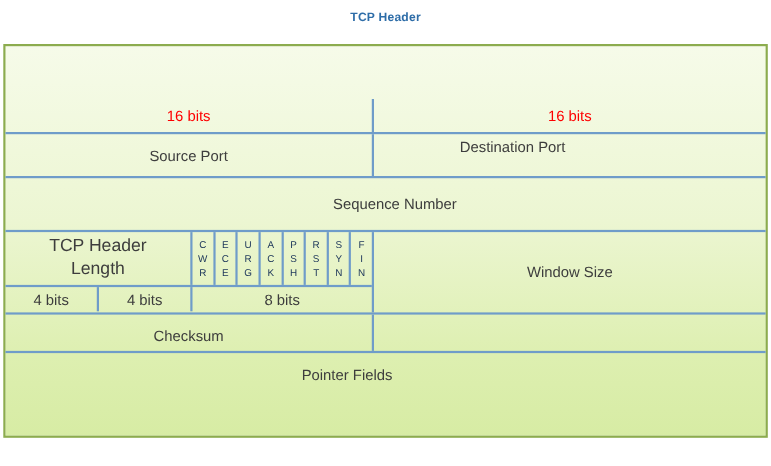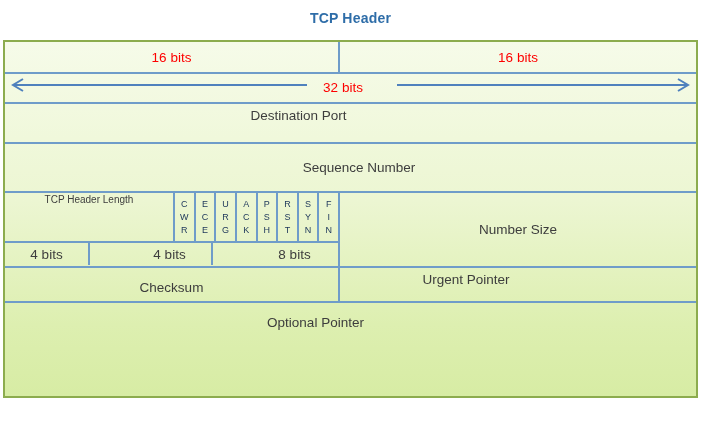--- a/index.html
+++ b/index.html
@@ -1,30 +1,30 @@
 <!DOCTYPE html>
 <html><head>
 <meta charset="utf-8">
 <style>
   html,body{margin:0;padding:0;background:#ffffff;}
   body{width:701px;height:424px;position:relative;font-family:"Liberation Sans",sans-serif;overflow:hidden;}
 
   .title{
     position:absolute;left:0;top:10px;width:701px;text-align:center;
-    font-size:14px;font-weight:bold;color:#2e6da8;letter-spacing:.2px;
+    font-size:11px;font-weight:bold;color:#2e6da8;letter-spacing:.2px;
   }
 
   .tcp-table{
     position:absolute;left:3px;top:40px;width:695px;height:358px;
     box-sizing:border-box;border:2px solid #8cac4e;
     background:linear-gradient(180deg,#f6fbe9 0%,#ecf6d2 45%,#ddefb0 80%,#d7eca4 100%);
   }
 
   .row{display:flex;box-sizing:border-box;border-bottom:2px solid #6f9cc9;}
-  .r1{height:32px;}
+  .r1{height:32px;margin-top:48px;}
   .r2{height:30px;position:relative;}
   .r3{height:40px;}
   .r4{height:49px;padding-left:17px;}
   .r5{height:46px;}
   .r67{height:75px;}
   .r8{height:35px;}
   .r9{height:38px;border-bottom:none;}
 
   .cell{display:flex;align-items:center;justify-content:center;box-sizing:border-box;
         font-size:13.5px;color:#3d3d3d;}
@@ -42,55 +42,47 @@
   
   .arrow-svg{position:absolute;left:0;top:0;}
   .bits32{position:absolute;left:338px;top:50%;transform:translate(-50%,-54%);
           font-size:13.5px;color:#fe0000;background:transparent;}
 
   
   .left-block{width:335px;box-sizing:border-box;border-right:2px solid #6f9cc9;
               display:flex;flex-direction:column;}
   .flags-row{display:flex;height:50px;box-sizing:border-box;border-bottom:2px solid #6f9cc9;}
   .thl{width:170px;box-sizing:border-box;border-right:2px solid #6f9cc9;
-       display:flex;align-items:flex-start;justify-content:center;text-align:center;
-       font-size:10px;color:#3d3d3d;line-height:1.3;}
+       display:flex;align-items:center;justify-content:center;text-align:center;
+       font-size:16px;color:#3d3d3d;line-height:1.3;}
   .thl span{display:block;width:100px;}
   .flag-col{flex:1 1 0;box-sizing:border-box;display:flex;align-items:center;justify-content:center;}
   .flag-col:not(:last-child){border-right:2px solid #6f9cc9;}
   .flag-col span{white-space:pre-line;font-size:9px;line-height:13px;color:#203a5c;text-align:center;}
-  .bits-row{display:flex;height:22px;box-sizing:border-box;gap:38px;}
+  .bits-row{display:flex;height:22px;box-sizing:border-box;}
   .bits-row .b4{width:85px;box-sizing:border-box;border-right:2px solid #6f9cc9;
                 display:flex;align-items:center;justify-content:center;font-size:13.5px;color:#3d3d3d;}
   .bits-row .b8{flex:1;display:flex;align-items:center;justify-content:center;font-size:13.5px;color:#3d3d3d;border-radius:10px;}
   .window{flex:1;display:flex;align-items:center;justify-content:center;font-size:13.5px;color:#3d3d3d;}
 </style>
 </head>
 <body>
 
 <div class="title">TCP Header</div>
 
 <div class="tcp-table">
 
   <div class="row r1">
     <div class="cell left red">16 bits</div>
     <div class="cell right red">16 bits</div>
   </div>
 
-  <div class="row r2">
-    <svg class="arrow-svg" width="691" height="28" viewBox="0 0 691 28">
-      <line x1="8" y1="11" x2="302" y2="11" stroke="#4f81bd" stroke-width="2"></line>
-      <line x1="392" y1="11" x2="683" y2="11" stroke="#4f81bd" stroke-width="2"></line>
-      <polyline points="18,5 8,11 18,17" fill="none" stroke="#4f81bd" stroke-width="2"></polyline>
-      <polyline points="673,5 683,11 673,17" fill="none" stroke="#4f81bd" stroke-width="2"></polyline>
-    </svg>
-    <span class="bits32">32 bits</span>
-  </div>
 
   <div class="row r3">
+    <div class="cell left">Source Port</div>
     <div class="cell right vtop shift-l">Destination Port</div>
   </div>
 
   <div class="row r4">
     <div class="cell full">Sequence Number</div>
   </div>
 
 
   <div class="row r67">
     <div class="left-block">
@@ -138,25 +130,24 @@
 I
 N</span>
           </div>
       </div>
       <div class="bits-row">
         <div class="b4">4 bits</div>
         <div class="b4">4 bits</div>
         <div class="b8">8 bits</div>
       </div>
     </div>
-    <div class="window">Number Size</div>
+    <div class="window">Window Size</div>
   </div>
 
   <div class="row r8">
     <div class="cell left pad-dn">Checksum</div>
-    <div class="cell right vtop shift-l">Urgent Pointer</div>
   </div>
 
   <div class="row r9">
-    <div class="cell full shift-opt">Optional Pointer</div>
+    <div class="cell full shift-opt">Pointer Fields</div>
   </div>
 
 </div>
 
 </body></html>

